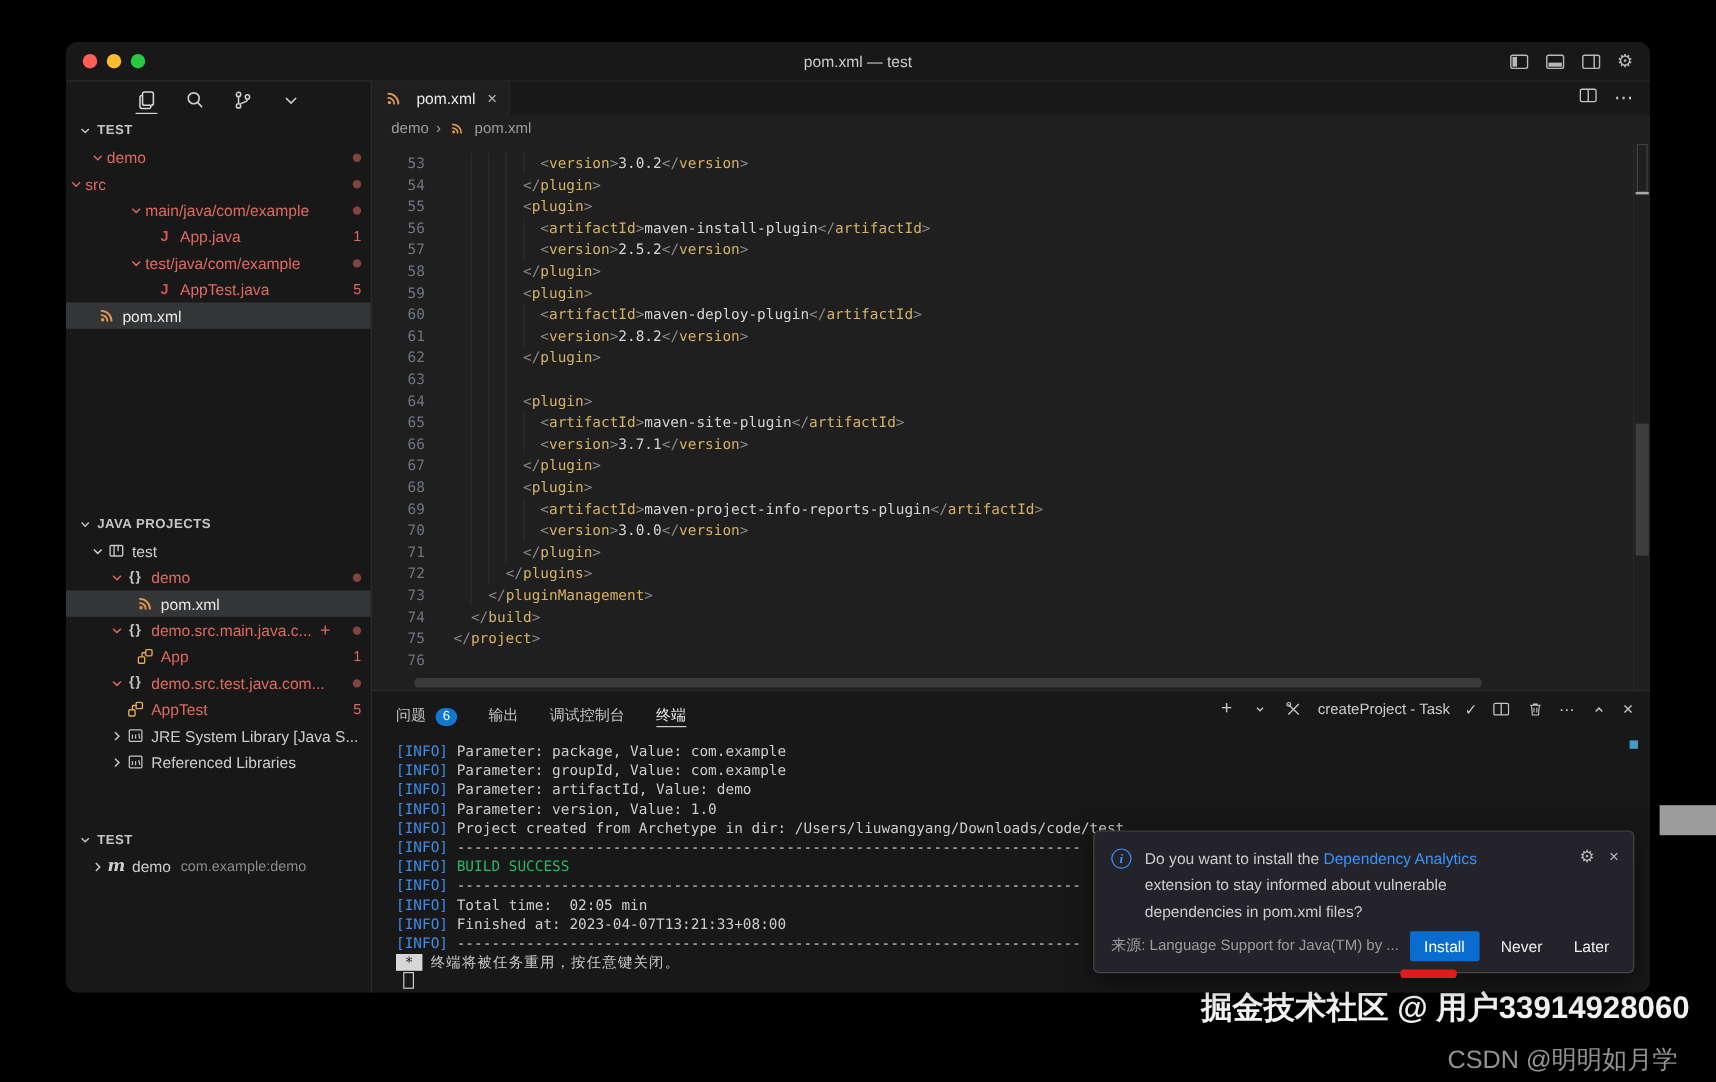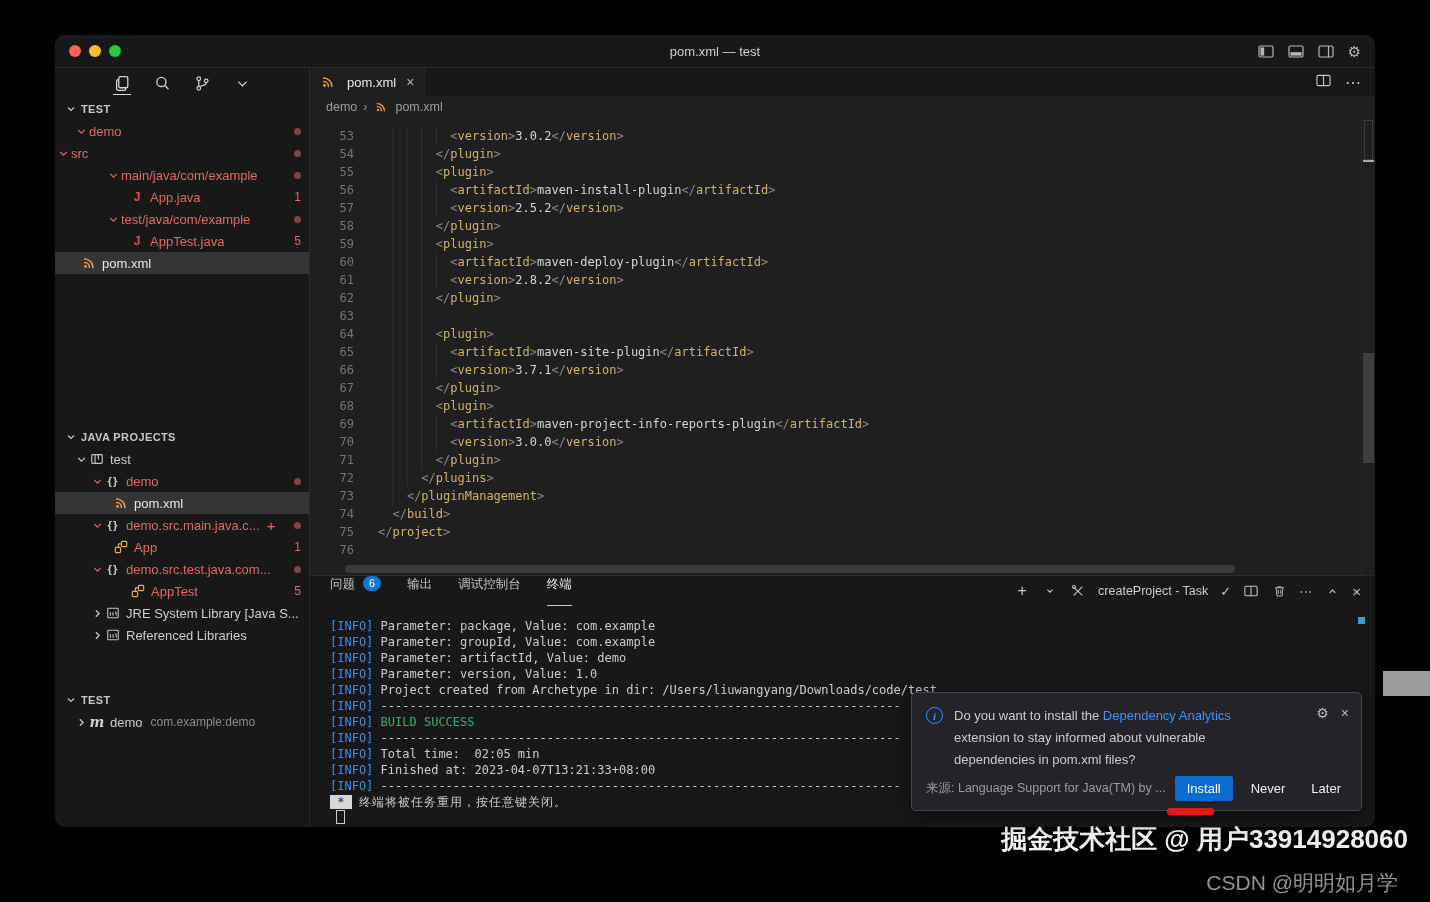--- a/index.html
+++ b/index.html
@@ -61,21 +61,21 @@
   .hthumb{width:100%;height:100%;background:rgba(121,121,121,.3);border-radius:4px}
   .vscroll{position:absolute;top:0;right:0;width:14px;bottom:0;border-left:1px solid #2a2a2a}
   .vthumb1{position:absolute;top:2px;left:2px;right:2px;height:40px;border:1px solid rgba(200,200,200,.2)}
   .vmark{position:absolute;top:42px;left:1px;right:1px;height:2px;background:#a9a9a9}
   .vthumb2{position:absolute;top:235px;left:1px;right:1px;height:110px;background:rgba(121,121,121,.35)}
 
   
   .panel{height:252px;flex:none;background:#181818;border-top:1px solid #2b2b2b;position:relative;overflow:hidden}
   .phead{height:30px;display:flex;align-items:center;padding:0 14px 0 20px}
   .ptabs{display:flex;align-items:center;gap:26px}
-  .ptab{color:#c3c3c3;font-size:12.5px;height:30px;display:flex;align-items:flex-start;gap:8px;cursor:pointer;border-bottom:1px solid transparent}
+  .ptab{color:#c3c3c3;font-size:12.5px;height:30px;display:flex;align-items:flex-end;gap:8px;cursor:pointer;border-bottom:1px solid transparent}
   .ptab.active{color:#e7e7e7;border-bottom-color:#cccccc}
   .pbadge{background:#1177d1;color:#fff;font-size:11px;border-radius:9px;padding:1px 6px;line-height:13px}
   .ptools{margin-left:auto;display:flex;align-items:center;gap:12px;color:#c5c5c5;font-size:13px}
   .ptools .tasklabel{font-size:12.5px;color:#cccccc}
   .pticon{display:flex;align-items:center;justify-content:center;width:16px;height:16px}
   #terminal{position:absolute;left:20px;top:42px;right:16px;font-family:"DejaVu Sans Mono",monospace;font-size:12px;line-height:16px;color:#cccccc;white-space:pre}
   .inf{color:#3b8eea}
   .ok{color:#2cb567}
   .star{background:#d7d7d7;color:#1e1e1e}
   .zh{letter-spacing:1px}
@@ -329,21 +329,21 @@
                   <path d="M4 6l4 4 4-4" fill="none" stroke="#e2695f" stroke-width="1.5"></path>
                 </svg>
               </span>
               <span class="ticon">
                 <span class="braces">{}</span>
               </span>
               <span class="tlabel">demo.src.test.java.com...</span>
               <span class="sp"></span>
               <span class="tdot"></span>
             </div>
-            <div class="trow err" style="padding-left: 75px; text-align: right;">
+            <div class="trow err" style="padding-left: 50px; text-align: right;">
               <span class="ticon">
                 <svg width="14" height="14" viewBox="0 0 16 16">
                   <rect x="1.5" y="8.5" width="6" height="6" rx="1" fill="none" stroke="#e8ab53" stroke-width="1.3"></rect>
                   <rect x="8.5" y="1.5" width="6" height="6" rx="1" fill="none" stroke="#e8ab53" stroke-width="1.3"></rect>
                   <path d="M5 8.5V5.2a.7.7 0 0 1 .7-.7H8.5" stroke="#e8ab53" fill="none" stroke-width="1.3"></path>
                 </svg>
               </span>
               <span class="tlabel">AppTest</span>
               <span class="sp"></span>
               <span class="tbadge">5</span>

